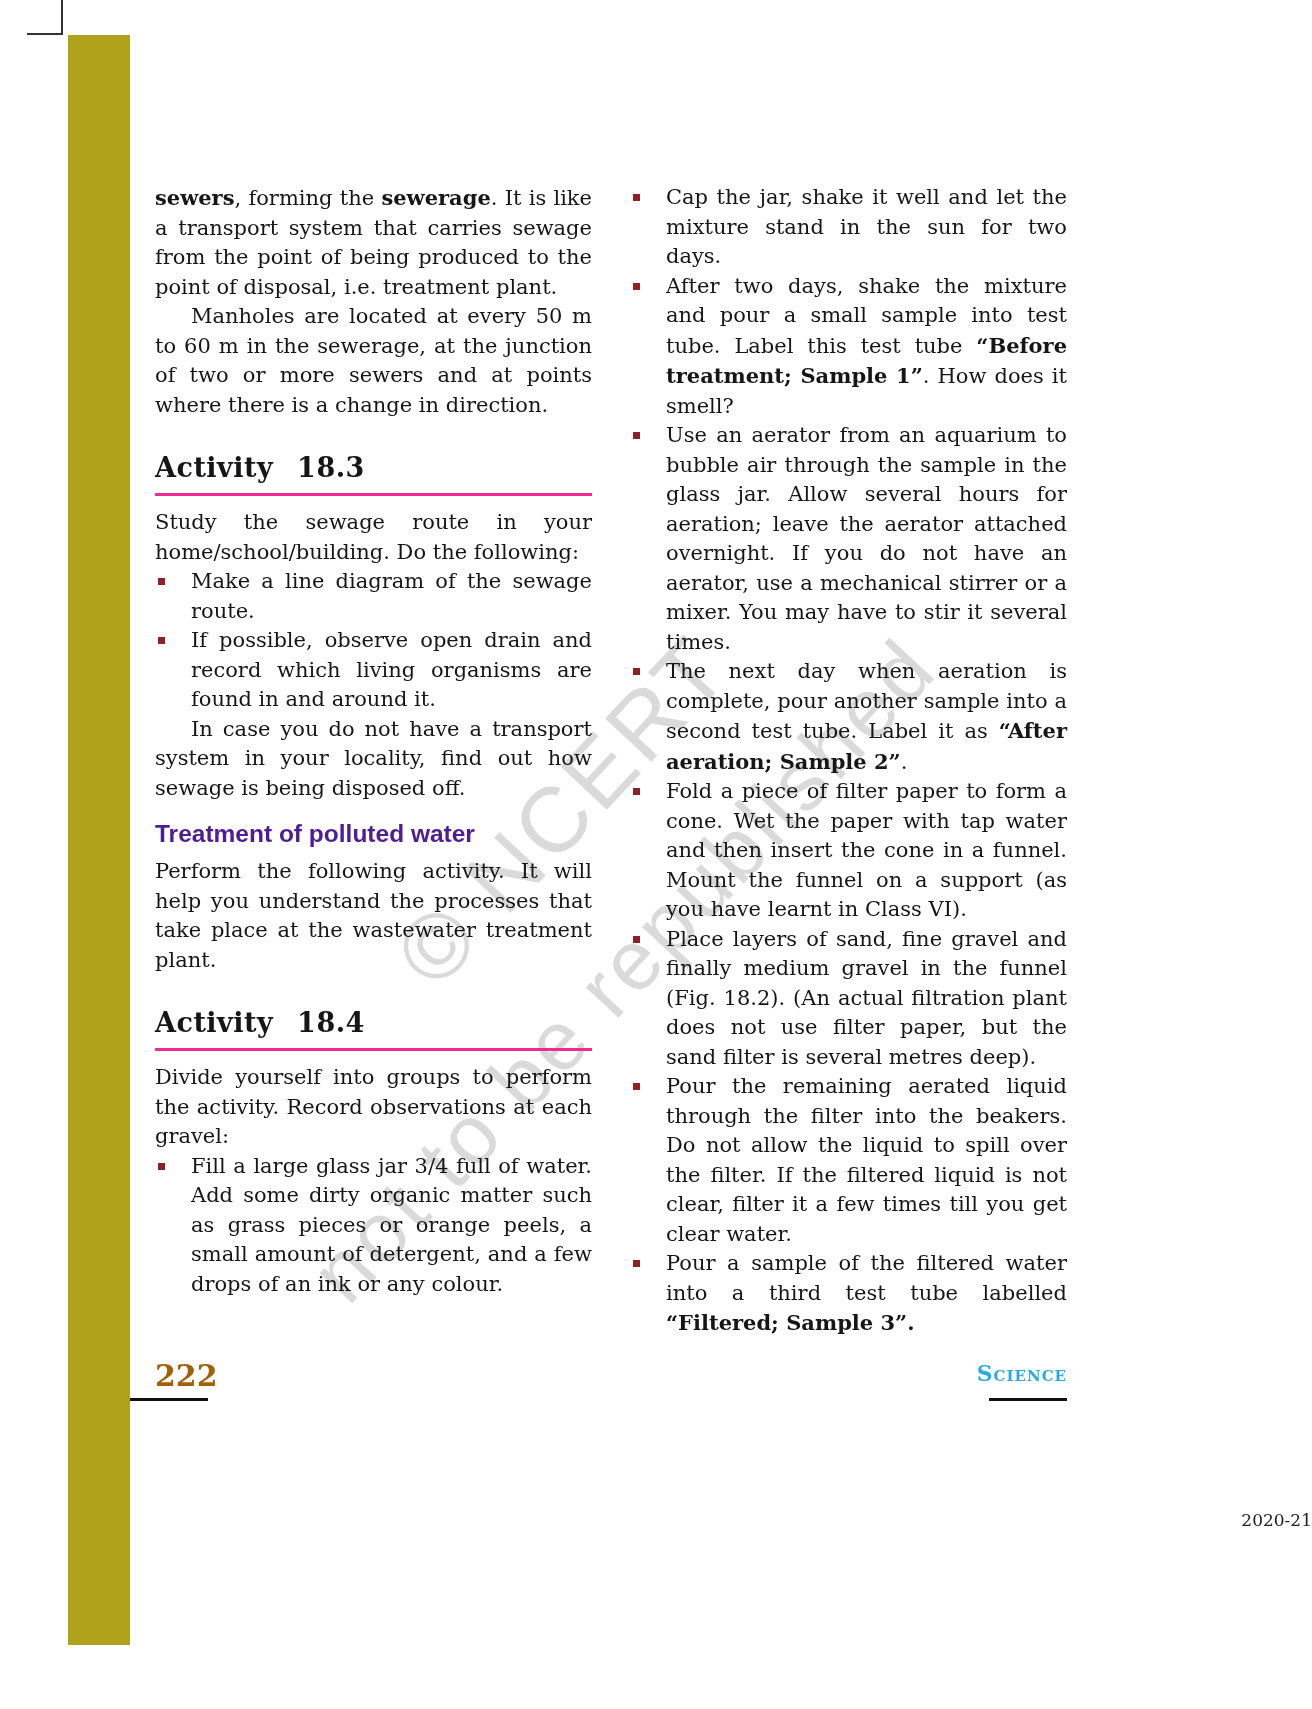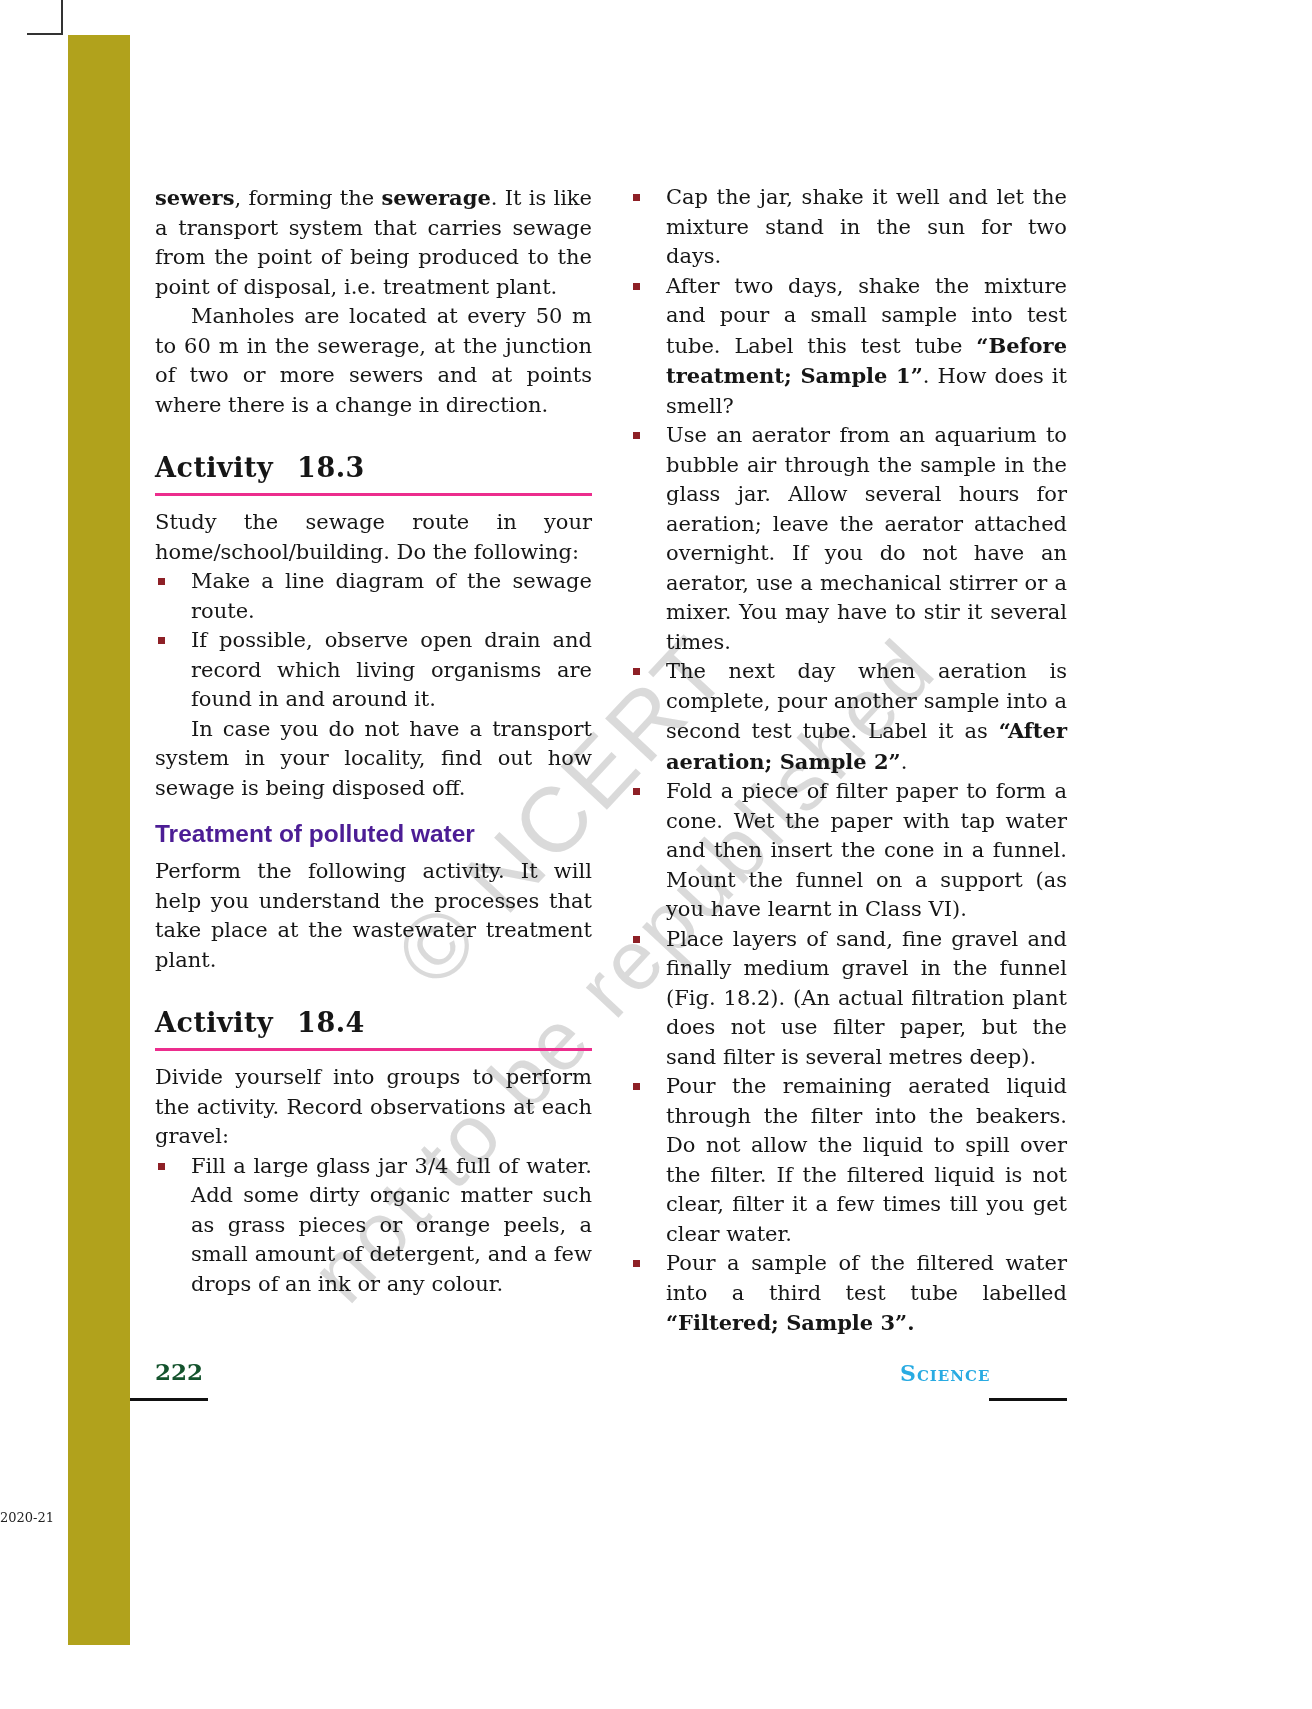--- a/index.html
+++ b/index.html
@@ -23,28 +23,28 @@
   }
   .pink-rule{height:3px;background:#ec2d8d;margin:8px 0 12px 0;}
   .section-heading{
     font-family:"Liberation Sans",sans-serif;font-size:24.5px;font-weight:bold;
     color:#4c1d95;margin:16px 0 8px 0;text-align:left;line-height:30px;
   }
 
   .bullet{position:relative;padding-left:36px;}
   .bullet .sq{position:absolute;left:3px;top:11px;width:7px;height:7px;background:#8e2026;}
 
-  .page-number{position:absolute;left:155px;top:1358px;font-size:23px;font-weight:bold;color:#14532d;}
+  .page-number{position:absolute;left:155px;top:1358px;font-size:30px;font-weight:bold;color:#a16207;}
   .rule-left{position:absolute;left:130px;top:1398px;width:78px;height:2.5px;background:#111;}
   .running-head{
-    position:absolute;left:900px;top:1360px;width:167px;text-align:left;
+    position:absolute;left:900px;top:1360px;width:167px;text-align:right;
     font-size:22px;font-weight:bold;color:#29abe2;font-variant:small-caps;letter-spacing:1px;
   }
   .rule-right{position:absolute;left:989px;top:1398px;width:78px;height:2.5px;background:#111;}
-  .year{position:absolute;left:0;top:1510px;width:1312px;text-align:left;font-size:13px;color:#222;}
+  .year{position:absolute;left:0;top:1510px;width:1312px;text-align:right;font-size:17px;color:#222;}
 
   .watermark{
     position:absolute;font-family:"Liberation Sans",sans-serif;color:#bdbdbd;opacity:0.55;
     white-space:nowrap;transform-origin:0 0;pointer-events:none;letter-spacing:4px;
   }
   .wm1{left:375px;top:935px;font-size:92px;transform:rotate(-47deg);}
   .wm2{left:292px;top:1255px;font-size:84px;transform:rotate(-47deg);}
 </style>
 </head>
 <body>

